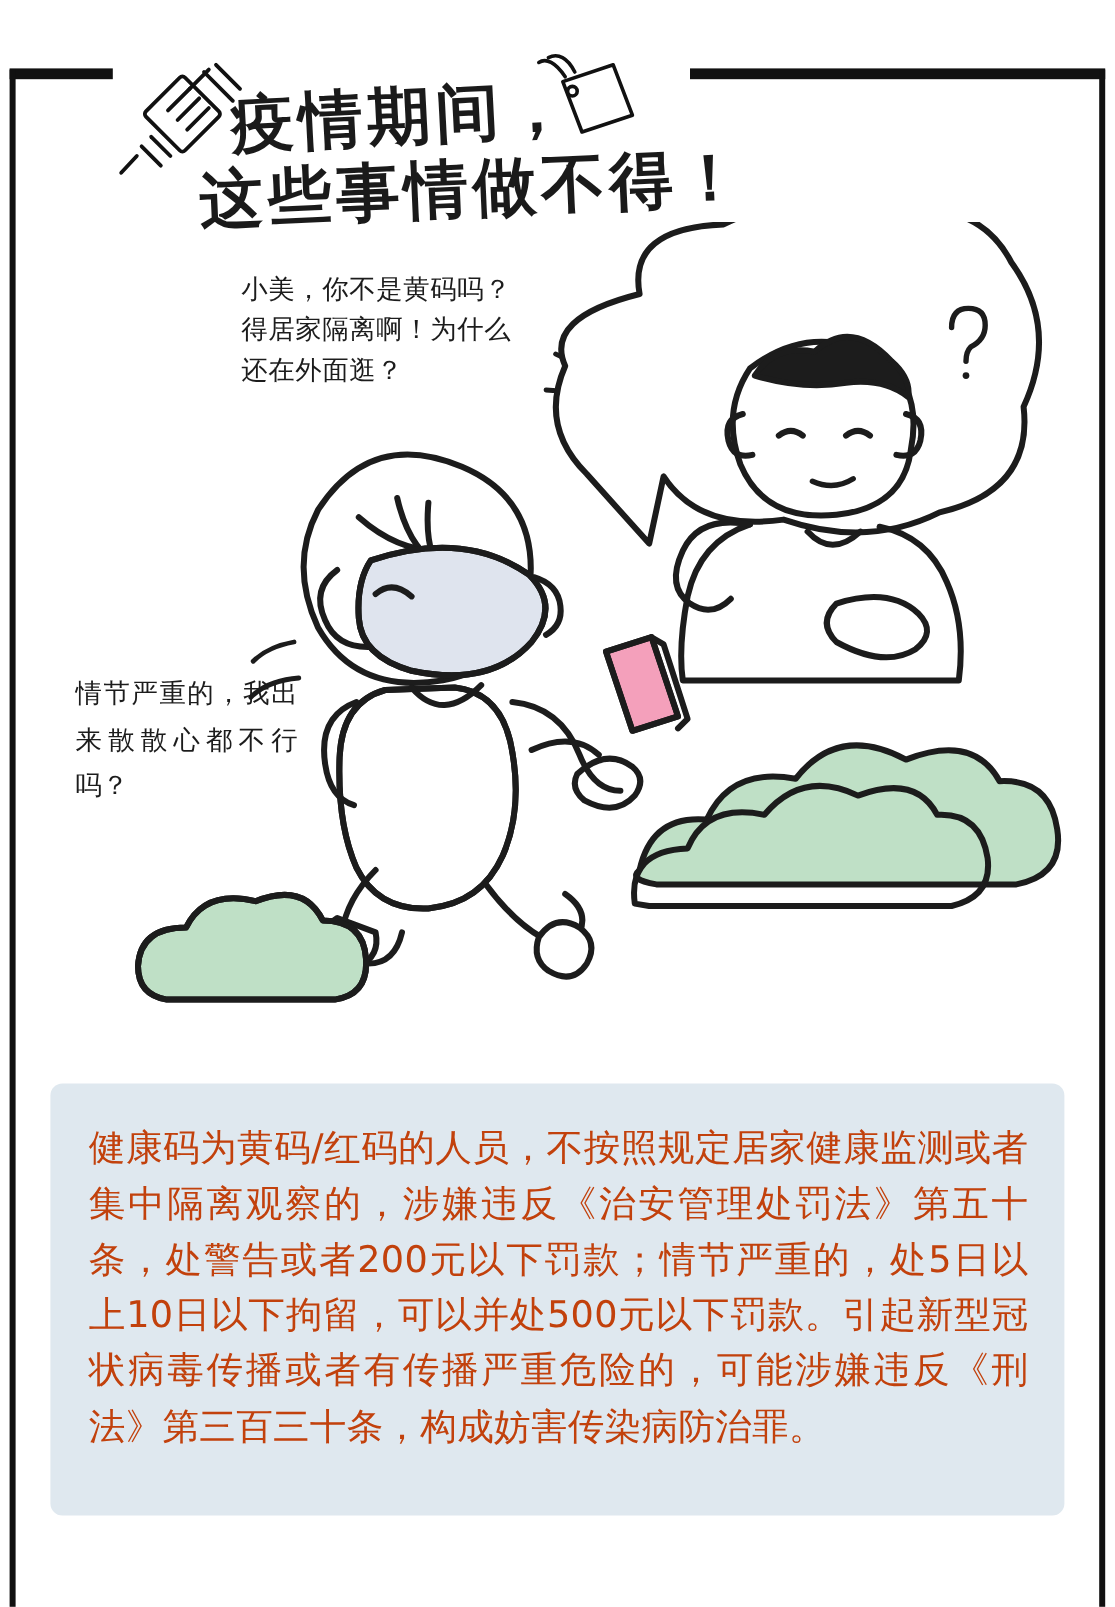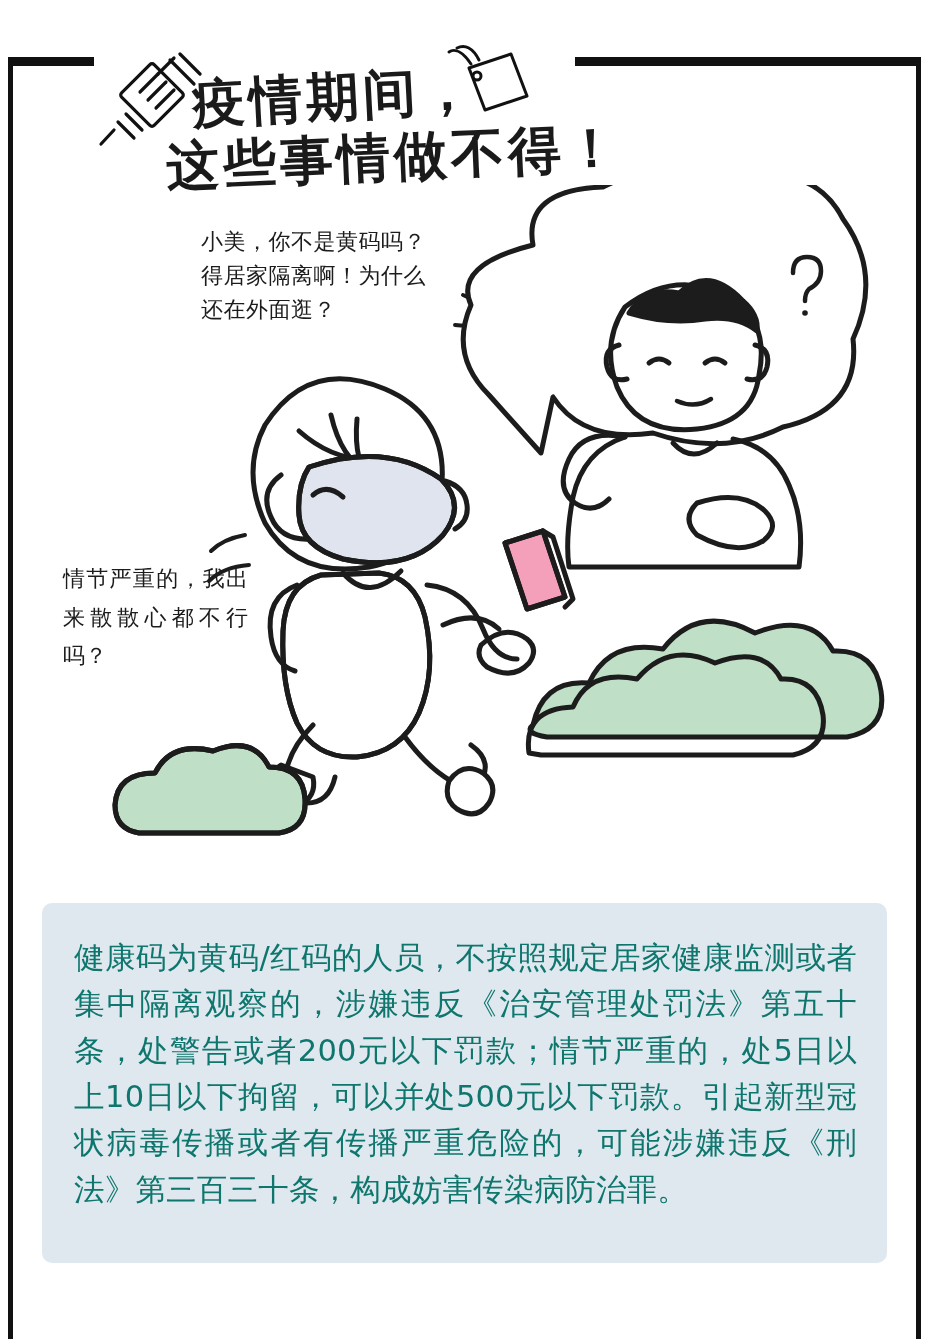--- a/index.html
+++ b/index.html
@@ -128,21 +128,21 @@
     width: 845px;
     height: 360px;
     background: #dfe8ef;
     border-radius: 10px;
     padding: 32px 30px 24px 32px;
   }
   .note-text {
     font-family: "DejaVu Sans", sans-serif;
     font-size: 30.5px;
     line-height: 1.52;
-    color: #0f766e;
+    color: #c2410c;
     letter-spacing: 0.2px;
     text-align: justify;
     text-justify: inter-ideograph;
     margin: 0;
   }
 </style>
 </head>
 <body>
 
 <div class="poster">

